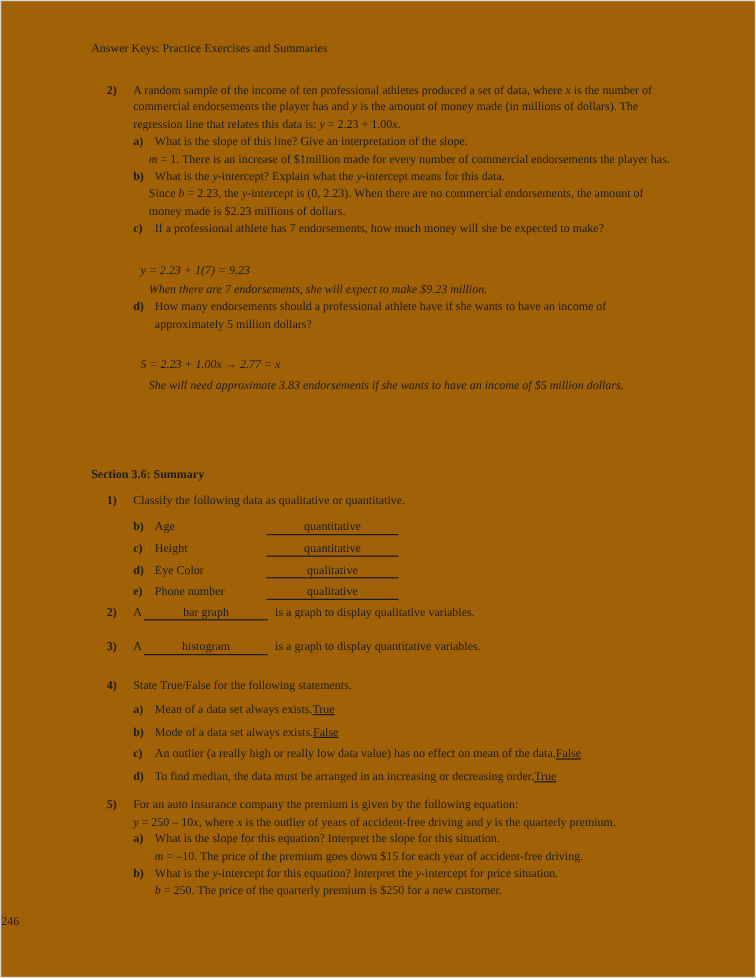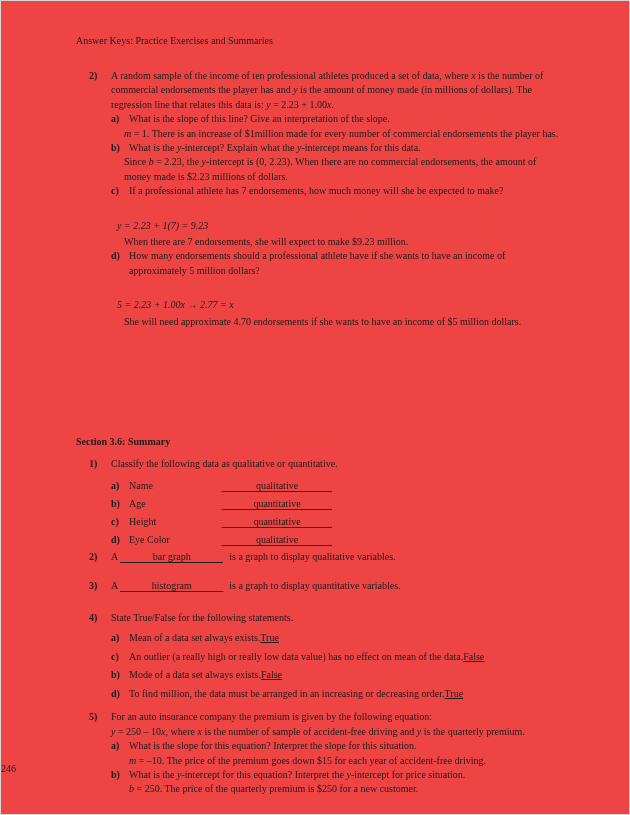--- a/index.html
+++ b/index.html
@@ -1,42 +1,42 @@
 <!DOCTYPE html>
 <html><head>
 <meta charset="utf-8">
 <style>
   html, body { margin:0; padding:0; background:#ffffff; }
   .page {
     position:relative;
     width:630px; height:815px;
     box-sizing:border-box;
-    background:#ef4444;
+    background:#a16207;
     border:1px solid #d6d6d6;
     font-family:"Liberation Serif", serif;
     font-size:10px;
     line-height:14.4px;
     color:#1c1c1c;
     overflow:hidden;
   }
   .header { position:absolute; left:75px; top:33px; }
   .content { position:absolute; left:75px; top:68px; width:483px; }
   .footer  { position:absolute; top:761px; left:0; width:100%; text-align:left; }
 
   .l1 { position:relative; padding-left:35px; }
   .num { position:absolute; left:13px; top:0; font-weight:bold; }
 
   .letter { display:inline-block; width:18px; margin-left:-18px; font-weight:bold; }
   .part-q   { padding-left:18px; }
   .part-eq  { padding-left:6px; font-style:italic; margin-bottom:2px;margin-top:20px; }
   .part-ans { padding-left:13px; }
-  .part-ans.after-eq { margin-top:2px; }
+  .part-ans.after-eq { margin-top:2px;font-style:italic; }
   .q5 .part-ans { padding-left:18px; }
 
-  .section-heading { margin-top:106px; font-weight:bold; }
+  .section-heading { margin-top:60px; font-weight:bold; }
 
   .q1 { margin-top:7px; }
   .q1-items { margin-top:6px; }
   .q1-row { line-height:18px; padding-left:18px; }
   .q1-label { display:inline-block; width:93px; }
 
   .blank { display:inline-block; text-align:center; border-bottom:1px solid #1c1c1c; line-height:11px; }
   .blank-q1 { width:110px; }
   .blank-fill { width:103px; margin:0 6px 12px 2px; }
 
@@ -82,43 +82,43 @@
           </div>
           <div class="part-eq">y = 2.23 + 1(7) = 9.23</div>
           <div class="part-ans after-eq">When there are 7 endorsements, she will expect to make $9.23 million.</div>
         </div>
 
         <div class="part">
           <div class="part-q">
             <span class="letter">d)</span><span>How many endorsements should a professional athlete have if she wants to have an income of approximately 5 million dollars?</span>
           </div>
           <div class="part-eq">5 = 2.23 + 1.00x → 2.77 = x</div>
-          <div class="part-ans after-eq">She will need approximate 4.70 endorsements if she wants to have an income of $5 million dollars.</div>
+          <div class="part-ans after-eq">She will need approximate 3.83 endorsements if she wants to have an income of $5 million dollars.</div>
         </div>
       </div>
     </div>
 
     <div class="section-heading">Section 3.6: Summary</div>
 
     <div class="l1 q1">
       <span class="num">1)</span>
       <div class="body">
         <div class="para">Classify the following data as qualitative or quantitative.</div>
         <div class="q1-items">
           <div class="q1-row">
-            <span class="letter">a)</span><span class="q1-label">Name</span><span class="blank blank-q1"><span>qualitative</span></span>
-          </div>
-          <div class="q1-row">
             <span class="letter">b)</span><span class="q1-label">Age</span><span class="blank blank-q1"><span>quantitative</span></span>
           </div>
           <div class="q1-row">
             <span class="letter">c)</span><span class="q1-label">Height</span><span class="blank blank-q1"><span>quantitative</span></span>
           </div>
           <div class="q1-row">
             <span class="letter">d)</span><span class="q1-label">Eye Color</span><span class="blank blank-q1"><span>qualitative</span></span>
+          </div>
+          <div class="q1-row">
+            <span class="letter">e)</span><span class="q1-label">Phone number</span><span class="blank blank-q1"><span>qualitative</span></span>
           </div>
         </div>
       </div>
     </div>
 
     <div class="l1 q2">
       <span class="num">2)</span>
       <div class="body">
         <span>A</span><span class="blank blank-fill"><span>bar graph</span></span><span>is a graph to display qualitative variables.</span>
       </div>
@@ -133,37 +133,37 @@
 
     <div class="l1 q4">
       <span class="num">4)</span>
       <div class="body">
         <div class="para">State True/False for the following statements.</div>
         <div class="q4-items">
           <div class="q4-row">
             <span class="letter">a)</span><span>Mean of a data set always exists.</span><span class="tf">True</span>
           </div>
           <div class="q4-row">
+            <span class="letter">b)</span><span>Mode of a data set always exists.</span><span class="tf">False</span>
+          </div>
+          <div class="q4-row">
             <span class="letter">c)</span><span>An outlier (a really high or really low data value) has no effect on mean of the data.</span><span class="tf">False</span>
           </div>
           <div class="q4-row">
-            <span class="letter">b)</span><span>Mode of a data set always exists.</span><span class="tf">False</span>
-          </div>
-          <div class="q4-row">
-            <span class="letter">d)</span><span>To find million, the data must be arranged in an increasing or decreasing order.</span><span class="tf">True</span>
+            <span class="letter">d)</span><span>To find median, the data must be arranged in an increasing or decreasing order.</span><span class="tf">True</span>
           </div>
         </div>
       </div>
     </div>
 
     <div class="l1 q5">
       <span class="num">5)</span>
       <div class="body">
         <div class="para">For an auto insurance company the premium is given by the following equation:</div>
-        <div class="para"><span style="font-style: italic;">y</span><span> = 250 – 10</span><span style="font-style: italic;">x</span><span>, where </span><span style="font-style: italic;">x</span><span> is the number of sample of accident-free driving and </span><span style="font-style: italic;">y</span><span> is the quarterly premium.</span></div>
+        <div class="para"><span style="font-style: italic;">y</span><span> = 250 – 10</span><span style="font-style: italic;">x</span><span>, where </span><span style="font-style: italic;">x</span><span> is the outlier of years of accident-free driving and </span><span style="font-style: italic;">y</span><span> is the quarterly premium.</span></div>
 
         <div class="part">
           <div class="part-q">
             <span class="letter">a)</span><span>What is the slope for this equation? Interpret the slope for this situation.</span>
           </div>
           <div class="part-ans"><span style="font-style: italic;">m</span><span> = –10. The price of the premium goes down $15 for each year of accident-free driving.</span></div>
         </div>
 
         <div class="part">
           <div class="part-q">

